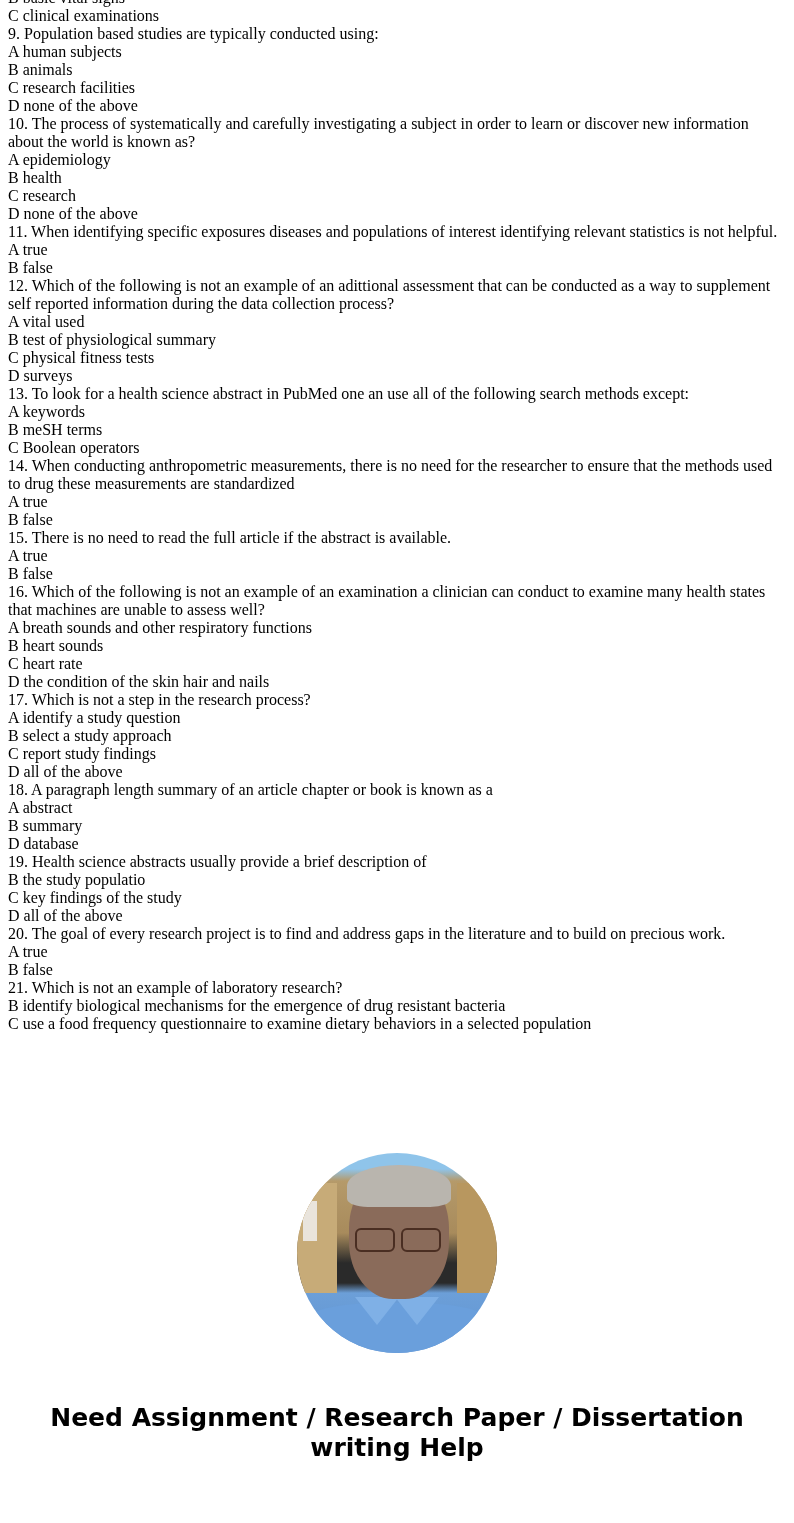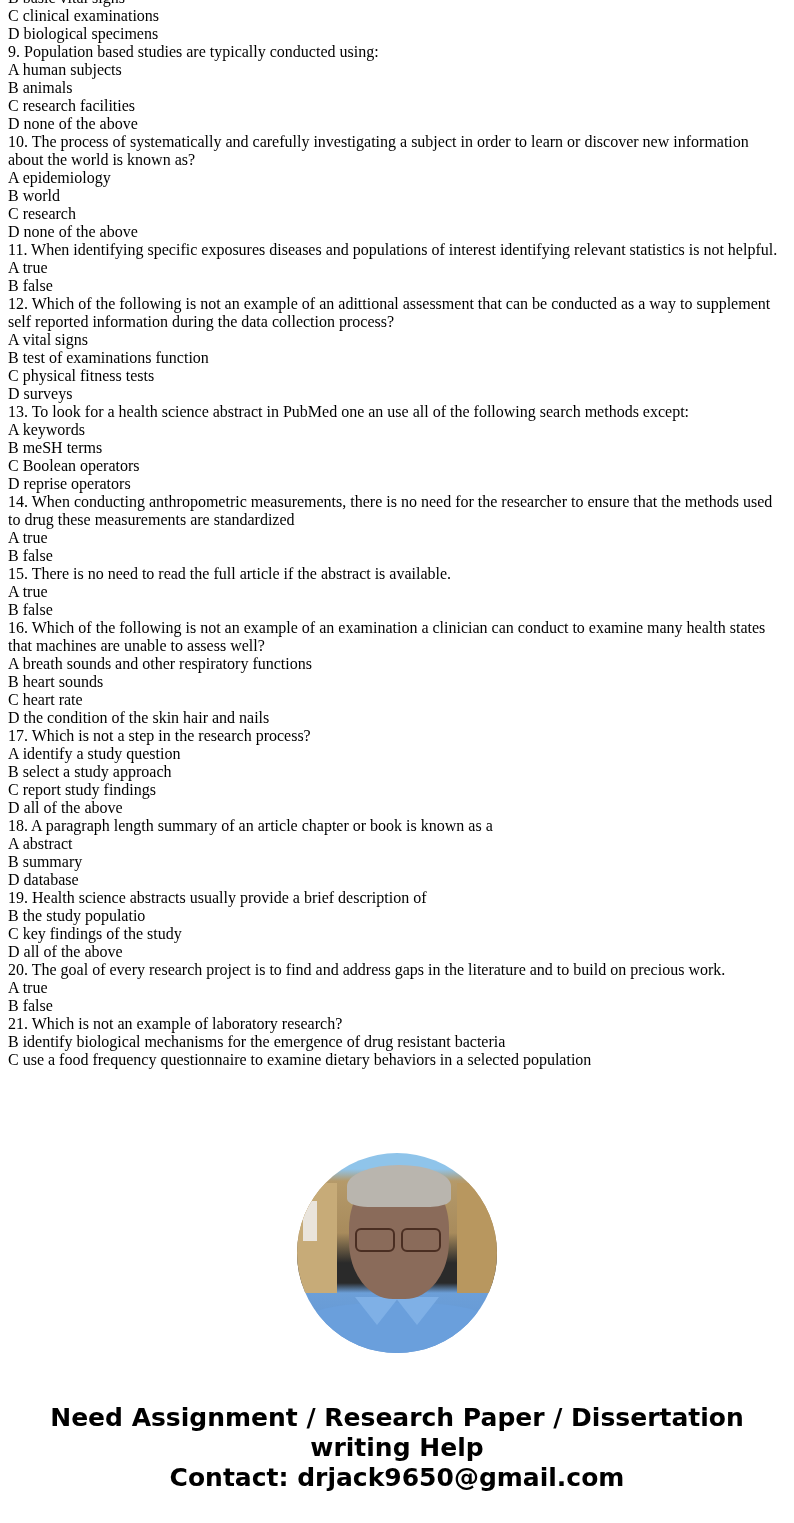--- a/index.html
+++ b/index.html
@@ -53,46 +53,44 @@
   }
   .promo div { margin: 0; }
 </style>
 </head>
 <body>
 
 <div class="qa-clip">
   <div class="qa-text" id="qa-text">
       <div>B basic vital signs</div>
       <div>C clinical examinations</div>
-      <div>D biological specimens</div>
       <div>9. Population based studies are typically conducted using:</div>
       <div>A human subjects</div>
       <div>B animals</div>
       <div>C research facilities</div>
       <div>D none of the above</div>
       <div>10. The process of systematically and carefully investigating a subject in order to learn or discover new information</div>
       <div>about the world is known as?</div>
       <div>A epidemiology</div>
-      <div>B world</div>
+      <div>B health</div>
       <div>C research</div>
       <div>D none of the above</div>
       <div>11. When identifying specific exposures diseases and populations of interest identifying relevant statistics is not helpful.</div>
       <div>A true</div>
       <div>B false</div>
       <div>12. Which of the following is not an example of an adittional assessment that can be conducted as a way to supplement</div>
       <div>self reported information during the data collection process?</div>
-      <div>A vital signs</div>
-      <div>B test of examinations function</div>
+      <div>A vital used</div>
+      <div>B test of physiological summary</div>
       <div>C physical fitness tests</div>
       <div>D surveys</div>
       <div>13. To look for a health science abstract in PubMed one an use all of the following search methods except:</div>
       <div>A keywords</div>
       <div>B meSH terms</div>
       <div>C Boolean operators</div>
-      <div>D reprise operators</div>
       <div>14. When conducting anthropometric measurements, there is no need for the researcher to ensure that the methods used</div>
       <div>to drug these measurements are standardized</div>
       <div>A true</div>
       <div>B false</div>
       <div>15. There is no need to read the full article if the abstract is available.</div>
       <div>A true</div>
       <div>B false</div>
       <div>16. Which of the following is not an example of an examination a clinician can conduct to examine many health states</div>
       <div>that machines are unable to assess well?</div>
       <div>A breath sounds and other respiratory functions</div>
@@ -130,14 +128,13 @@
   <div class="collar-r"></div>
   <div class="head"></div>
   <div class="hair"></div>
   <div class="glasses-l"></div>
   <div class="glasses-r"></div>
 </div>
 
 <div class="promo">
   <div>Need Assignment / Research Paper / Dissertation</div>
   <div>writing Help</div>
-  <div>Contact: drjack9650@gmail.com</div>
 </div>
 
 </body></html>

